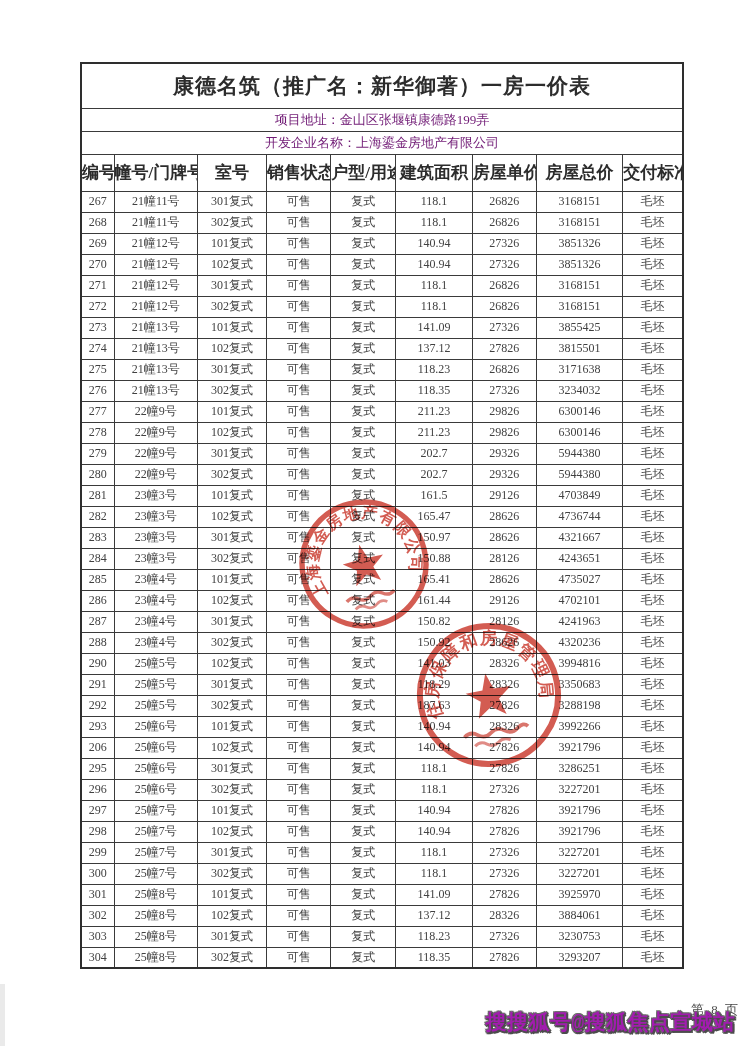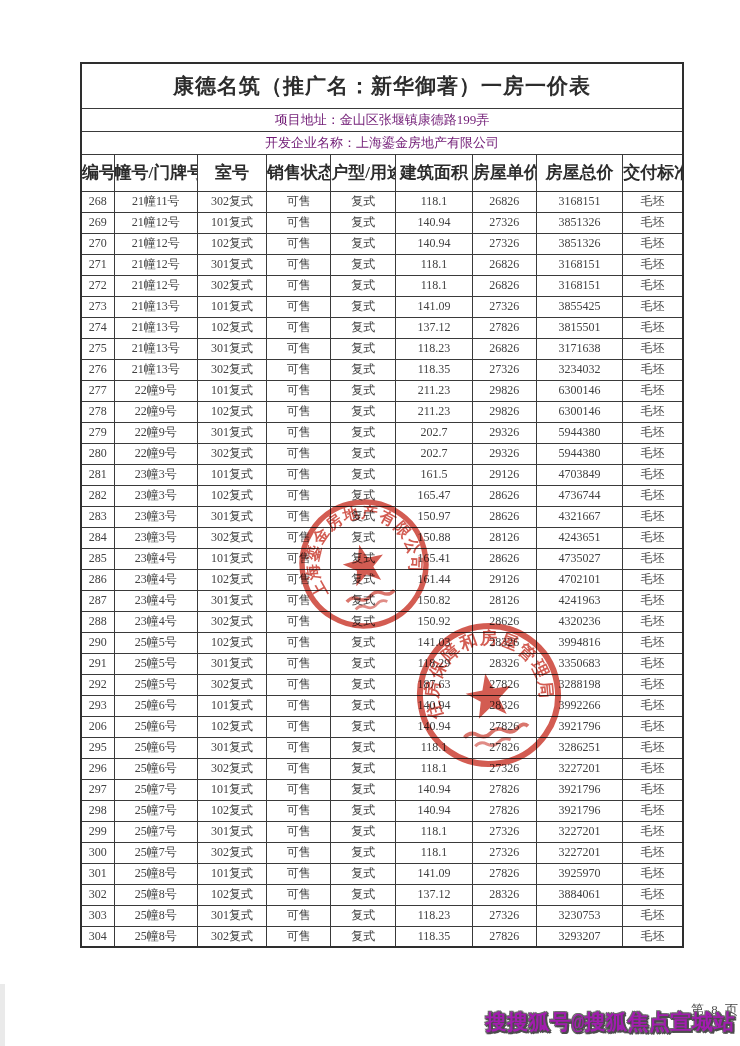--- a/index.html
+++ b/index.html
@@ -80,20 +80,31 @@
           <th>销售状态</th>
           <th>户型/用途</th>
           <th>建筑面积</th>
           <th>房屋单价</th>
           <th>房屋总价</th>
           <th>交付标准</th>
         </tr>
     </tbody>
     <tbody id="table-body">
         <tr class="data-row">
+          <td>267</td>
+          <td>21幢11号</td>
+          <td>301复式</td>
+          <td>可售</td>
+          <td>复式</td>
+          <td>118.1</td>
+          <td>26826</td>
+          <td>3168151</td>
+          <td>毛坯</td>
+        </tr>
+        <tr class="data-row">
           <td>268</td>
           <td>21幢11号</td>
           <td>302复式</td>
           <td>可售</td>
           <td>复式</td>
           <td>118.1</td>
           <td>26826</td>
           <td>3168151</td>
           <td>毛坯</td>
         </tr>

